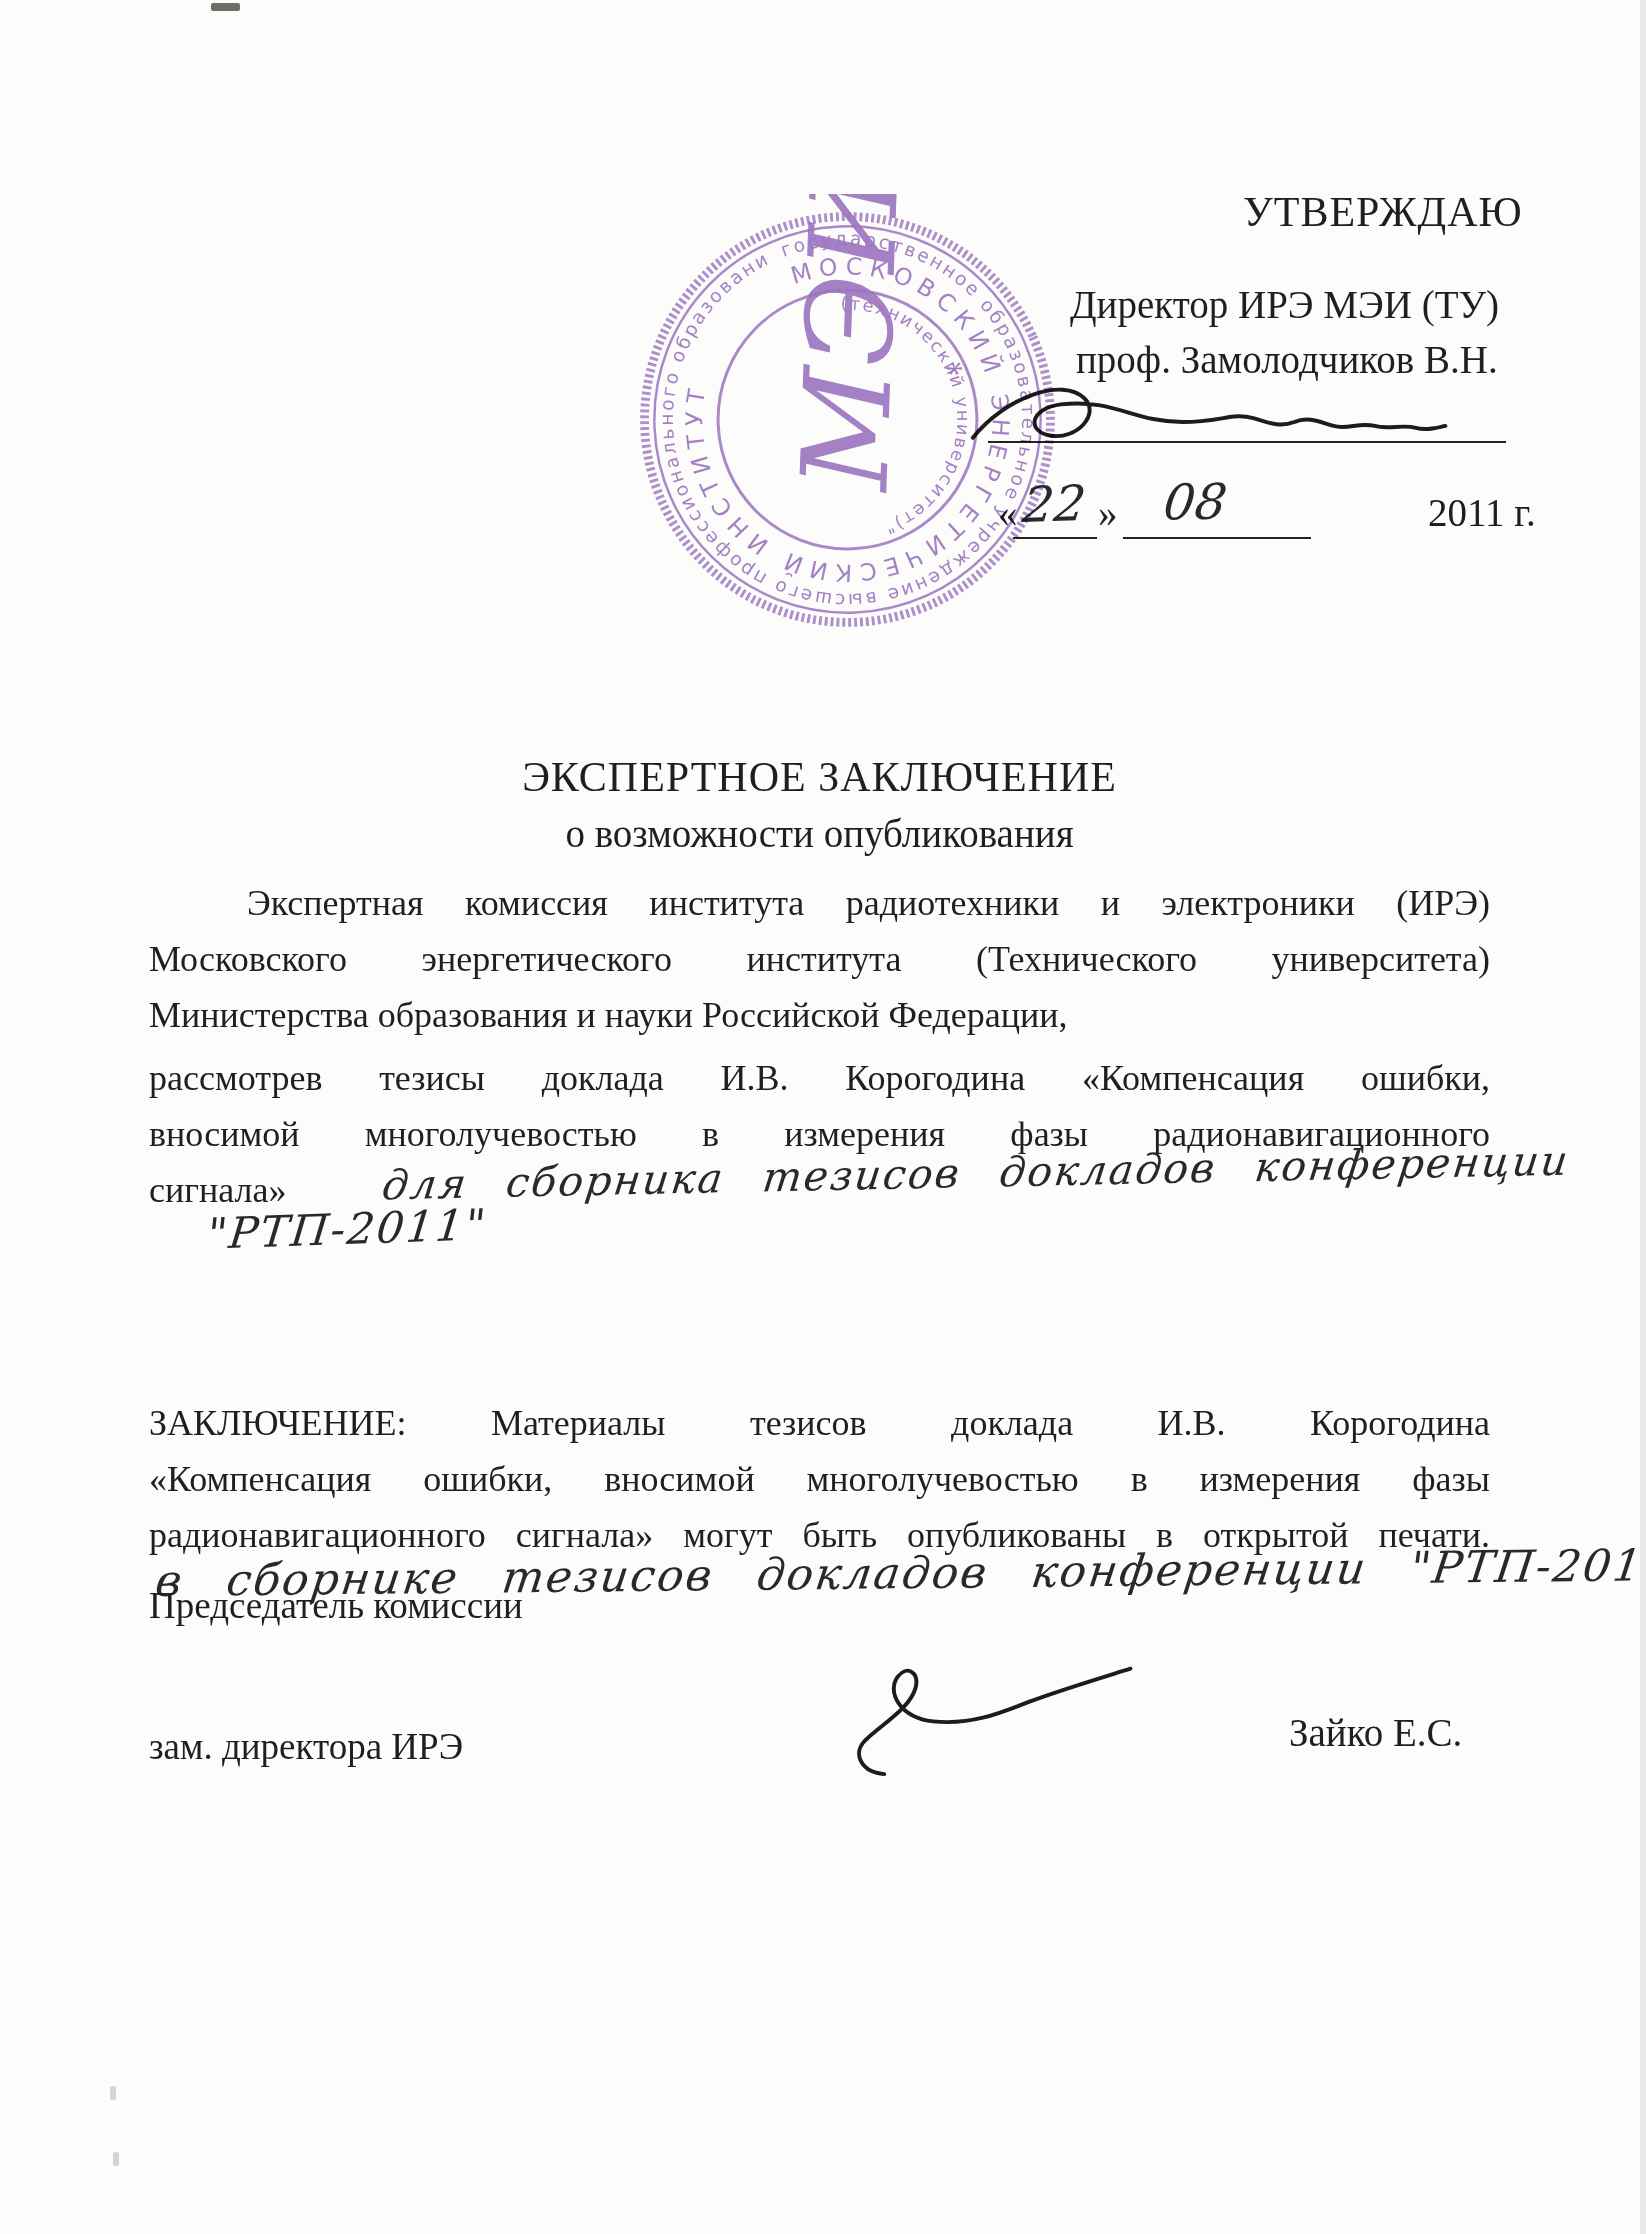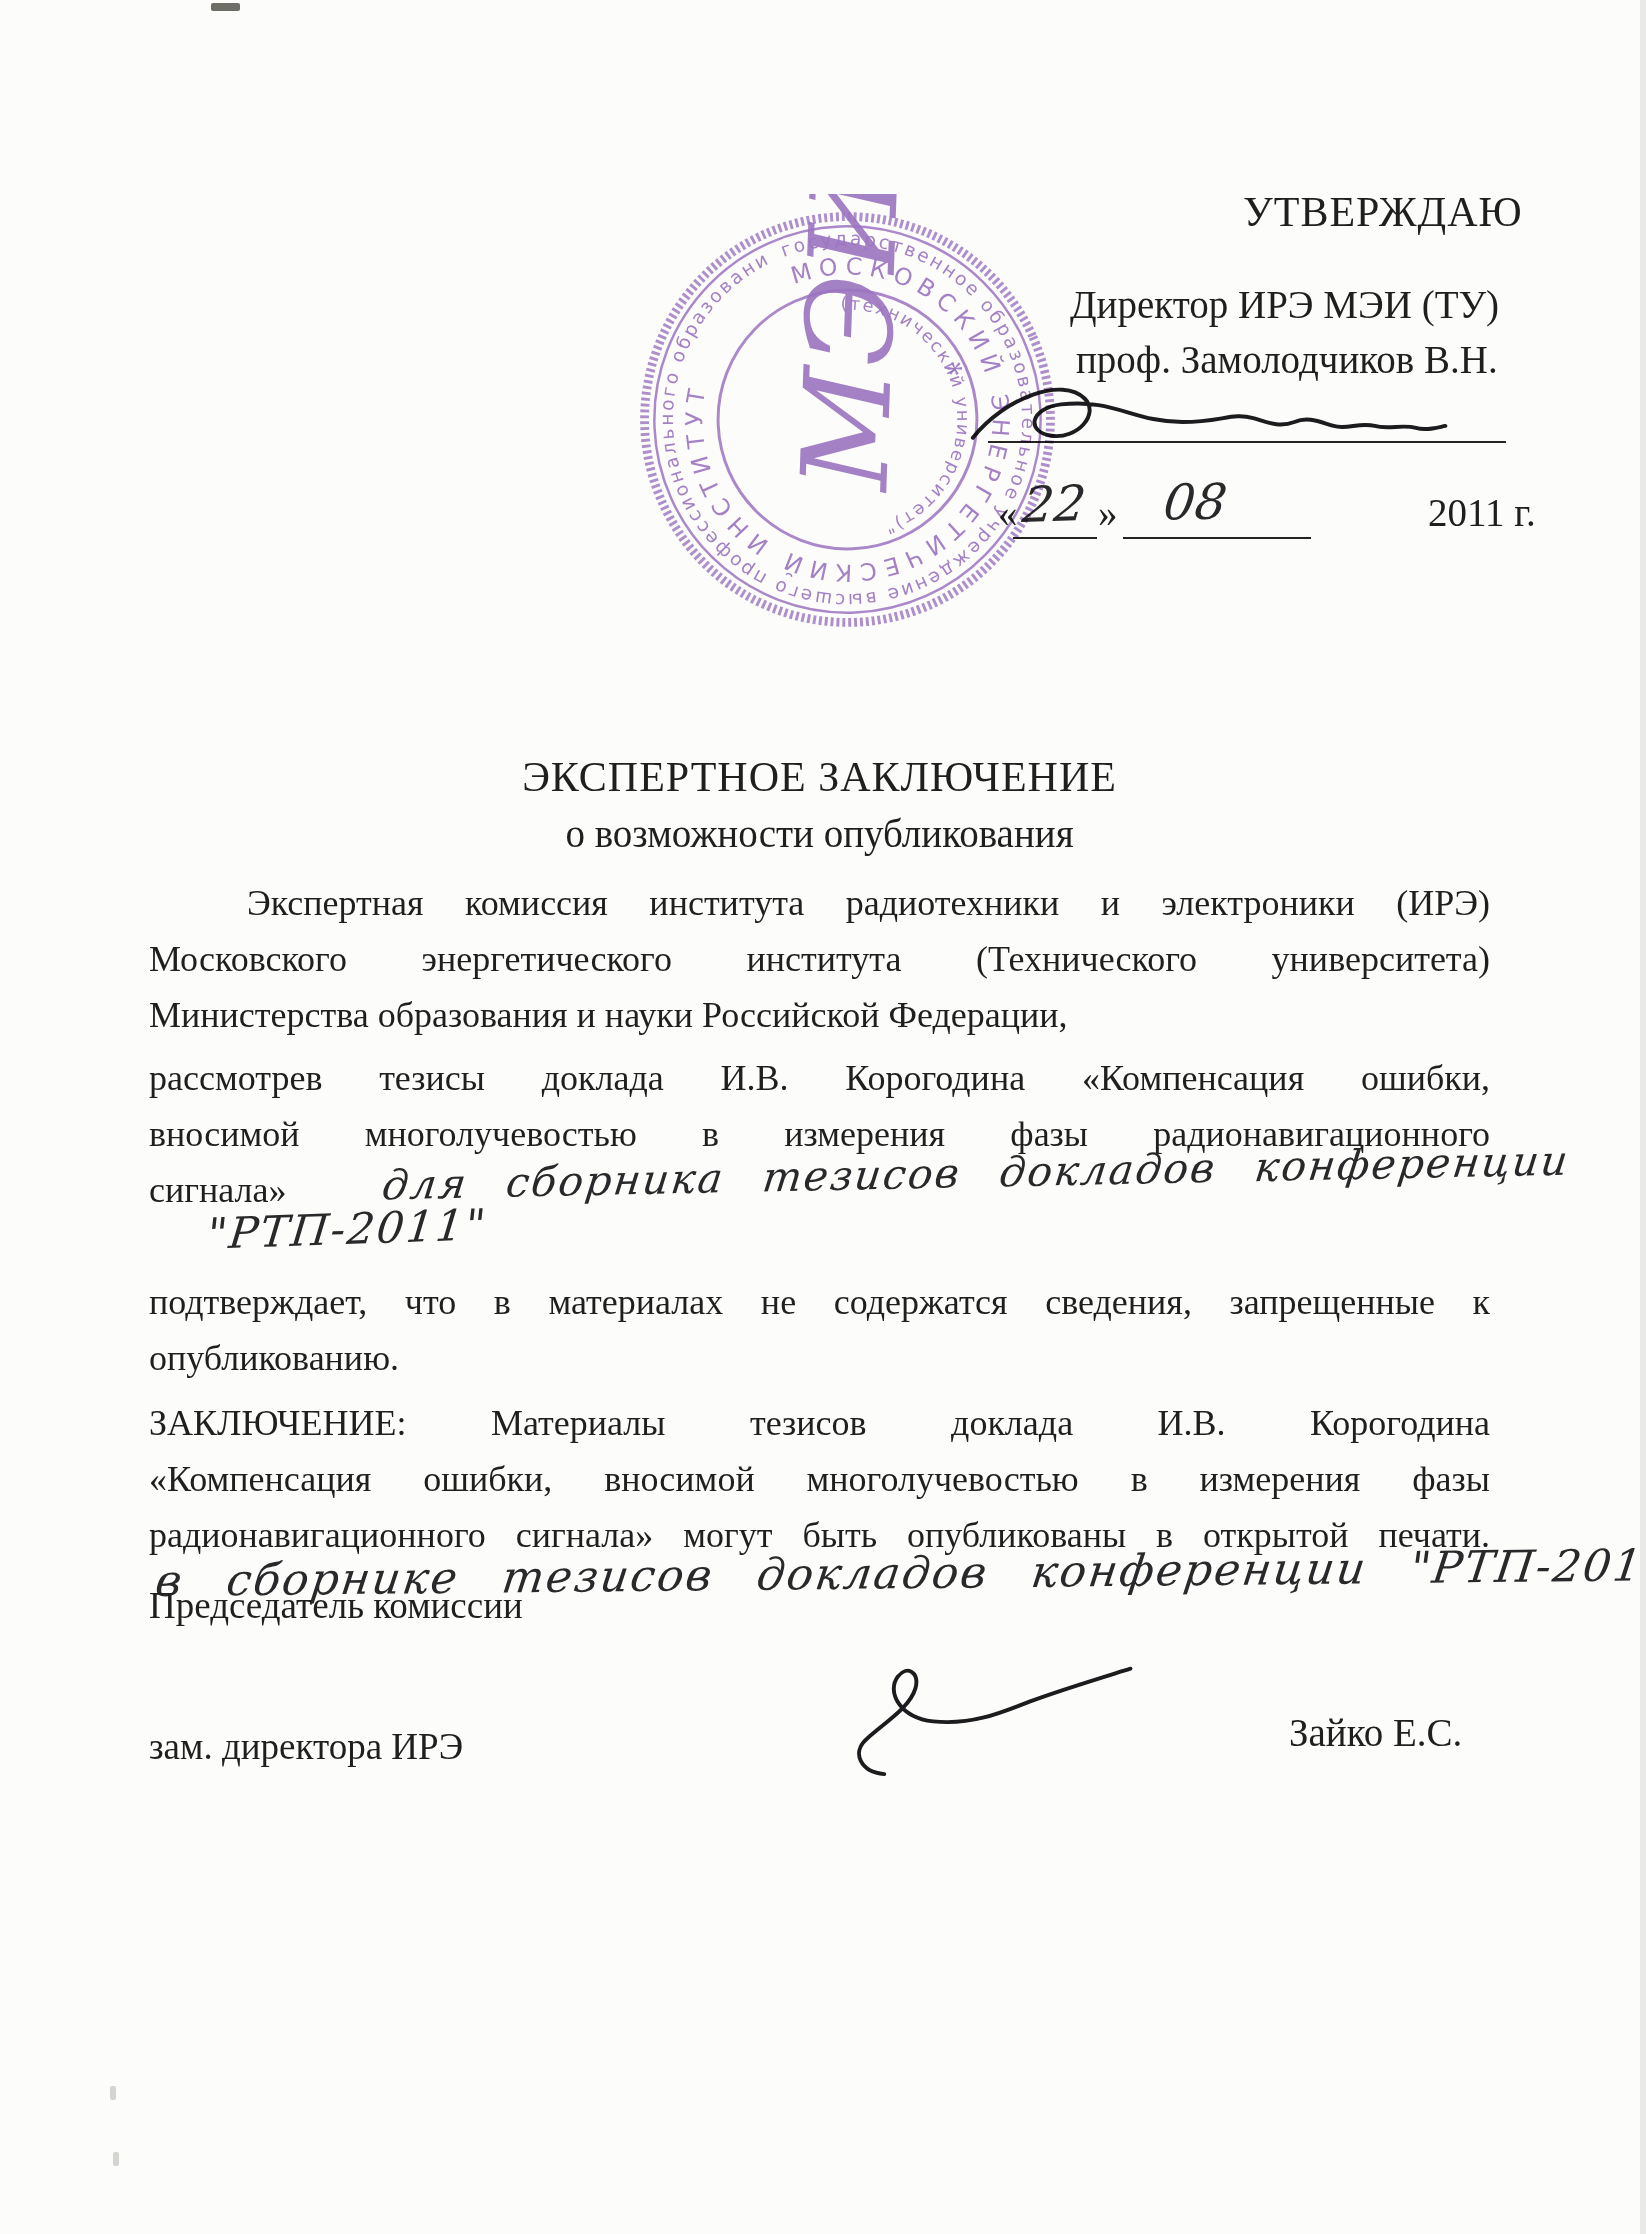--- a/index.html
+++ b/index.html
@@ -119,24 +119,20 @@
 
   <div class="para p2">
     <div class="jline">рассмотрев тезисы доклада И.В. Корогодина «Компенсация ошибки,</div>
     <div class="jline">вносимой многолучевостью в измерения фазы радионавигационного</div>
     <div class="jline last">сигнала»</div>
   </div>
 
   <div class="hand hand-insert">для сборника тезисов докладов конференции</div>
   <div class="hand hand-insert2">"РТП-2011"</div>
 
-  <div class="para p3">
-    <div class="jline">подтверждает, что в материалах не содержатся сведения, запрещенные к</div>
-    <div class="jline last">опубликованию.</div>
-  </div>
 
   <div class="para p4">
     <div class="jline">ЗАКЛЮЧЕНИЕ: Материалы тезисов доклада И.В. Корогодина</div>
     <div class="jline">«Компенсация ошибки, вносимой многолучевостью в измерения фазы</div>
     <div class="jline">радионавигационного сигнала» могут быть опубликованы в открытой печати.</div>
   </div>
 
   <div class="hand hand-conclusion">в сборнике тезисов докладов конференции  "РТП-2011"</div>
 
   <div class="footer-role1">Председатель комиссии</div>

